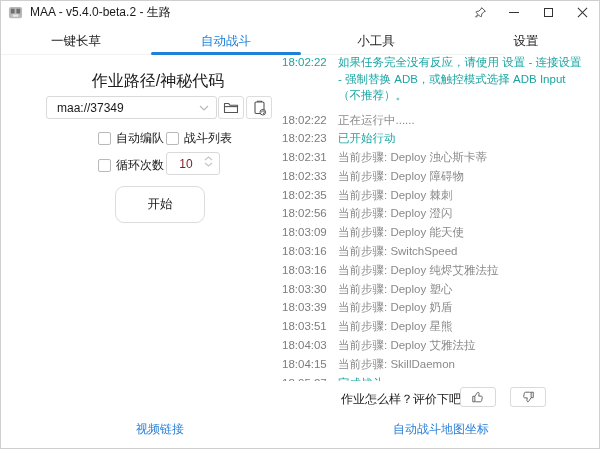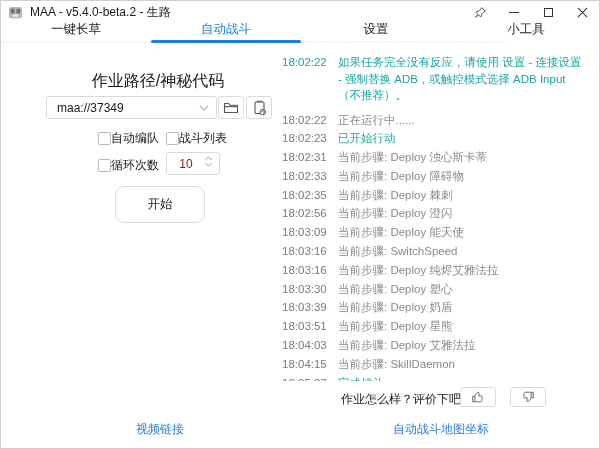--- a/index.html
+++ b/index.html
@@ -17,21 +17,21 @@
     display:flex; align-items:center; background:#fff; }
   .app-icon { width:15px; height:15px; margin-left:7px; flex:none; }
   .title-text { font-size:12px; margin-left:7px; color:#1a1a1a; white-space:nowrap; }
   .tb-controls { margin-left:auto; display:flex; height:100%; }
   .tb-btn { width:34px; height:22px; display:flex; align-items:center; justify-content:center;
     background:transparent; border:none; cursor:default; }
   .glyph-min { width:10px; height:0; border-top:1px solid #333; display:block; }
   .glyph-max { width:9px; height:9px; border:1px solid #333; display:block; }
 
   
-  .tabs { position:absolute; left:0; top:16px; width:504px; height:26px;
+  .tabs { position:absolute; left:0; top:28px; width:504px; height:26px;
     display:grid; grid-template-columns:repeat(4,150px); border-bottom:1px solid #f2f2f2; }
   .tab { display:flex; align-items:center; justify-content:center; position:relative;
     font-size:12.5px; color:#1c1c1c; background:none; border:none; }
   .tab.active { color:#1e80d9; }
   .tab.active::after { content:""; position:absolute; left:0; right:0; bottom:-1px; height:3px;
     background:#1e80d9; border-radius:2px; }
 
   
   .heading { position:absolute; left:57px; top:70px; width:200px; text-align:center;
     font-size:16px; color:#1a1a1a; }
@@ -46,21 +46,21 @@
 
   .tool-btn { position:absolute; top:95px; width:26px; height:23px; background:#fff;
     border:1px solid #dcdcdc; border-radius:3px; display:flex; align-items:center;
     justify-content:center; }
   .tool-btn.folder { left:217px; }
   .tool-btn.paste  { left:245px; }
 
   .cb-row { position:absolute; display:flex; align-items:center; }
   .checkbox { width:13px; height:13px; border:1px solid #b9b9b9; border-radius:2px;
     background:#fff; flex:none; }
-  .cb-label { font-size:12px; color:#1a1a1a; white-space:nowrap; }
+  .cb-label { font-size:12px; color:#1a1a1a; margin-left:5px; white-space:nowrap; }
 
   .spin { position:absolute; left:165px; top:151px; width:54px; height:23px;
     border:1px solid #d9d9d9; border-radius:3px; background:#fff;
     display:flex; align-items:center; }
   .spin input { border:none; outline:none; width:100%; text-align:center; padding-right:14px;
     font-size:12px; color:#7f1d1d; background:transparent;
     font-family:"Liberation Sans","DejaVu Sans",sans-serif; }
   .spin .arrows { position:absolute; right:6px; top:3px; display:flex; flex-direction:column; gap:1px; }
 
   .start-btn { position:absolute; left:114px; top:185px; width:90px; height:37px;
@@ -121,22 +121,22 @@
         <svg width="11" height="11" viewBox="0 0 12 12">
           <path d="M1 1 L11 11 M11 1 L1 11" stroke="#333" stroke-width="1.1"></path>
         </svg>
       </button>
     </div>
   </div>
 
   <div class="tabs">
     <button class="tab">一键长草</button>
     <button class="tab active">自动战斗</button>
+    <button class="tab">小工具</button>
     <button class="tab">设置</button>
-    <button class="tab">小工具</button>
   </div>
 
   <div class="heading">作业路径/神秘代码</div>
 
   <div class="combo">
     <input value="maa://37349" style="">
     <span class="chev">
       <svg width="10" height="6" viewBox="0 0 10 6">
           <path d="M1 1 L5 5 L9 1" fill="none" stroke="#b8b8b8" stroke-width="1.2"></path>
         </svg>

